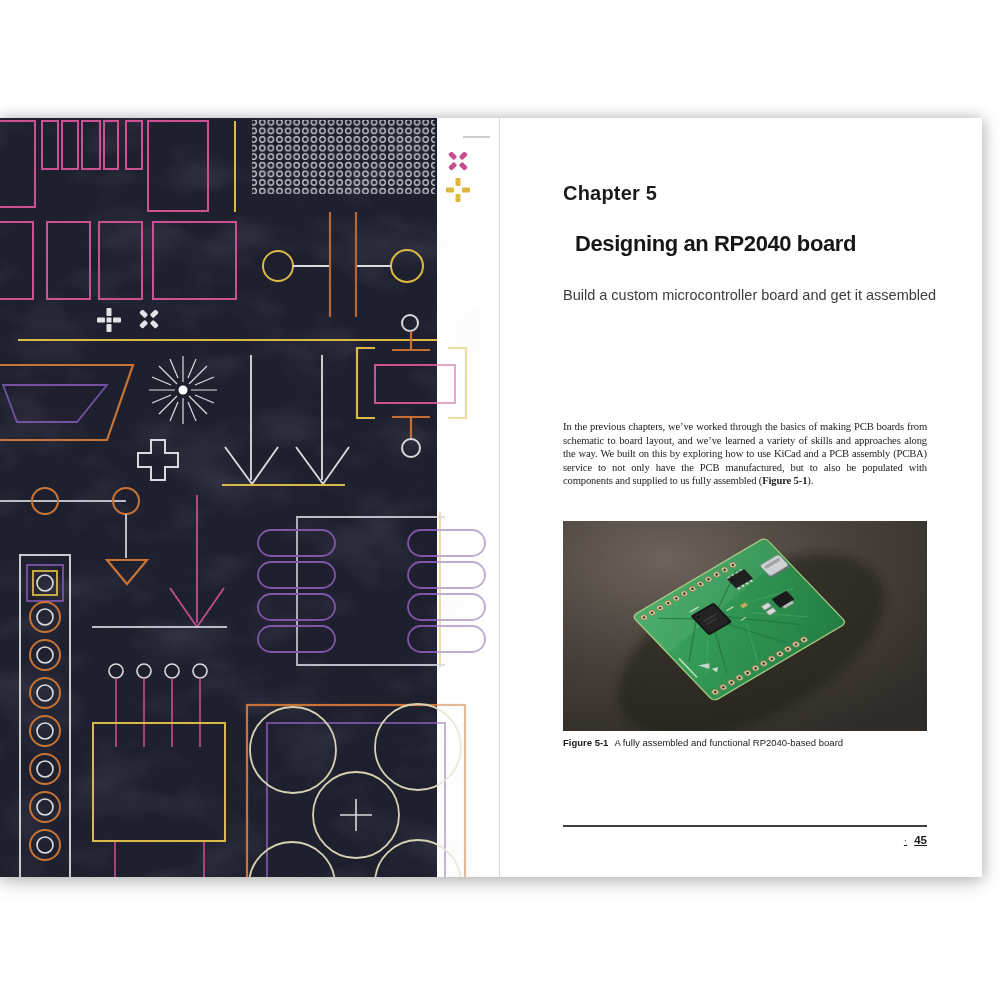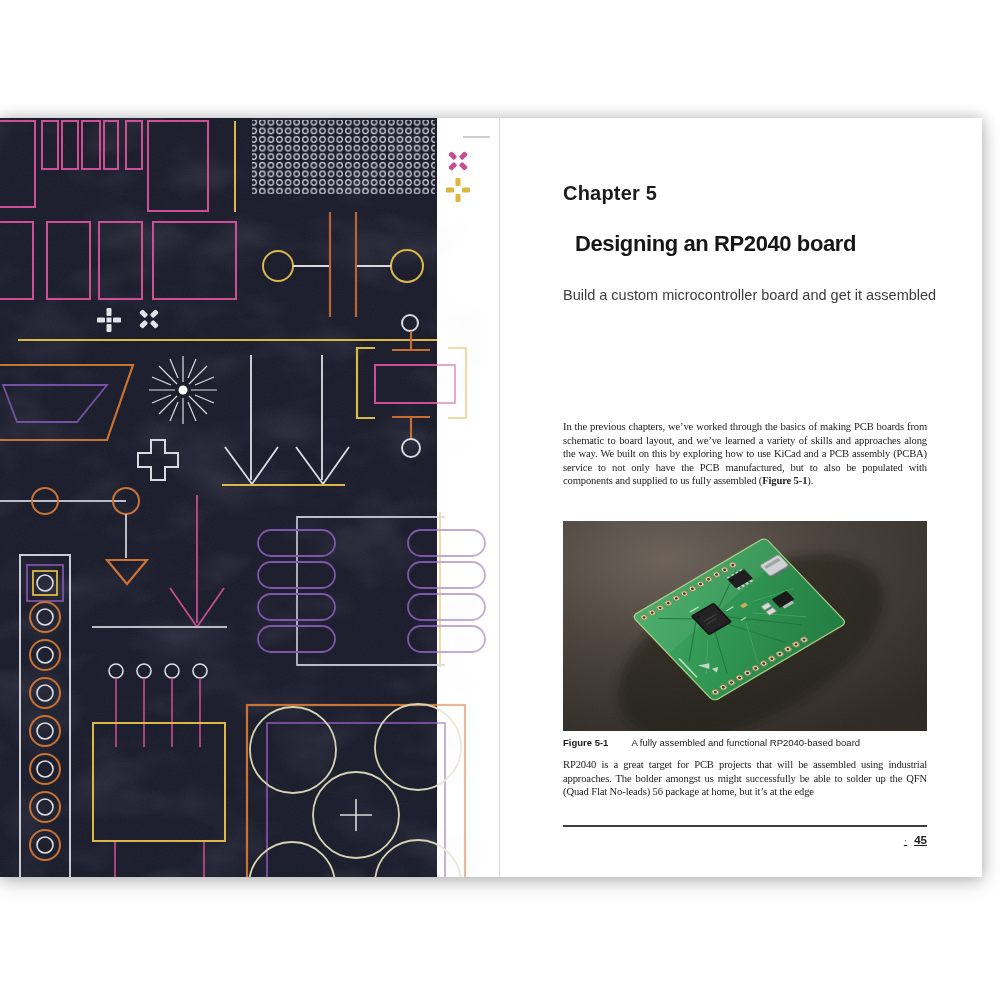--- a/index.html
+++ b/index.html
@@ -19,21 +19,21 @@
   .bodytext{position:absolute;left:63px;width:364px;margin:0;font-family:Liberation Serif, serif;
             font-size:10.6px;line-height:13.5px;color:#222;text-align:justify;letter-spacing:-.15px;}
   .p1{top:302px;}
   .p2{top:640px;}
 
   .figure-wrap{position:absolute;left:63px;top:403px;width:364px;height:210px;overflow:hidden;background:#4a423a;}
   .figure-wrap svg{display:block;}
 
   .caption{position:absolute;left:63px;top:619px;font-size:9.5px;color:#191919;white-space:nowrap;}
   .caption b{font-weight:bold;}
-  .caption .cap-text{margin-left:23px;}
+  .caption .cap-text{margin-left:6px;}
 
   .footer-rule{position:absolute;left:63px;top:707px;width:364px;border-top:2px solid #3e3e3e;}
   .page-number{position:absolute;left:63px;top:716px;width:364px;text-align:right;font-size:11.5px;color:#1c1c1c;text-decoration:underline;}
   .page-number .sep{color:#555;font-weight:normal;margin-right:7px;font-size:10px;}
   .page-number b{font-weight:bold;}
 </style>
 </head>
 <body>
 
 <div class="stage">
@@ -371,19 +371,18 @@
               <path d="M14 78 l10 4 -4 5 -2 -3 z M22 88 l6 2 -5 4 z" fill="#e6e6e6"></path>
             </g>
           </g>
 
           <rect x="0" y="0" width="364" height="210" filter="url(#pGrain)"></rect>
         </svg>
       </div>
 
       <div class="caption"><b>Figure 5-1</b><span class="cap-text">A fully assembled and functional RP2040-based board</span></div>
 
-      <p class="bodytext p2">RP2040 is a great target for PCB projects that will be assembled using industrial approaches. The bolder amongst us might successfully be able to solder up the QFN (Quad Flat No-leads) 56 package at home, but it’s at the edge</p>
 
       <div class="footer-rule"></div>
       <div class="page-number"><span class="sep">·</span><b>45</b></div>
     </div>
   </div>
 </div>
 
 </body></html>

